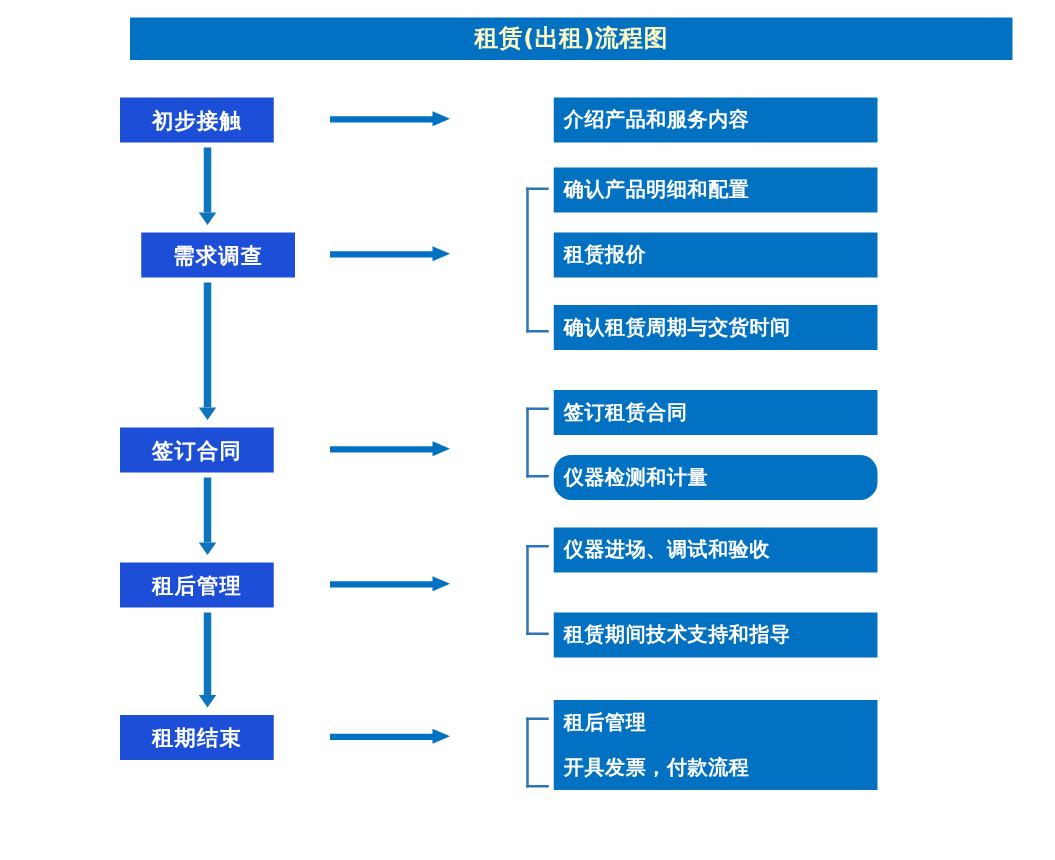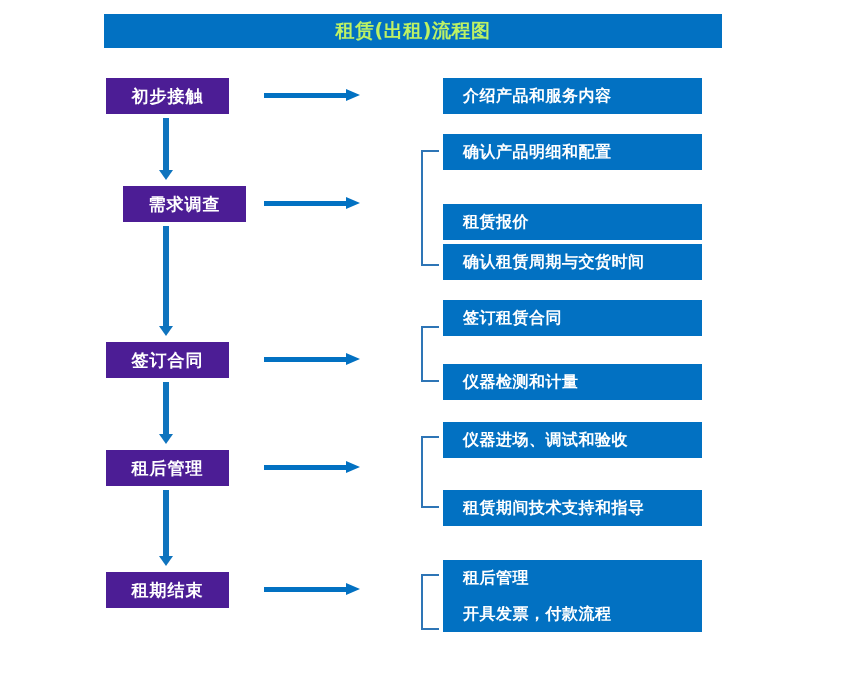--- a/index.html
+++ b/index.html
@@ -21,39 +21,39 @@
     top: 0;
     width: 844px;
     height: 688px;
   }
 
   
   .title-bar {
     position: absolute;
     left: 104px;
     top: 14px;
-    width: 618px;
+    width: 706px;
     height: 34px;
     background: #0271c2;
-    color: #bef264;
+    color: #fef9c3;
     font-size: 19px;
     font-weight: bold;
     display: flex;
     align-items: center;
     justify-content: center;
     letter-spacing: 0.5px;
   }
 
   
   .stage-box {
     position: absolute;
-    left: 106px;
+    left: 96px;
     width: 123px;
     height: 36px;
-    background: #4c1d95;
+    background: #1d4ed8;
     color: #ffffff;
     font-size: 17px;
     font-weight: bold;
     display: flex;
     align-items: center;
     justify-content: center;
     letter-spacing: 1px;
   }
 
   
@@ -61,21 +61,21 @@
     position: absolute;
     left: 443px;
     width: 259px;
     height: 36px;
     background: #0271c2;
     color: #ffffff;
     font-size: 16px;
     font-weight: bold;
     display: flex;
     align-items: center;
-    padding-left: 20px;
+    padding-left: 8px;
     box-sizing: border-box;
     letter-spacing: 0.5px;
     white-space: nowrap;
   }
 
   
   .h-arrow {
     position: absolute;
     left: 264px;
     width: 98px;
@@ -185,22 +185,22 @@
       <div class="head"></div>
   </div>
 
   <div class="bracket" style="top:150px; height:116px;"></div>
   <div class="bracket" style="top:326px; height:56px;"></div>
   <div class="bracket" style="top:436px; height:72px;"></div>
   <div class="bracket" style="top:574px; height:56px;"></div>
 
   <div class="detail-box" style="top:78px;">介绍产品和服务内容</div>
   <div class="detail-box" style="top:134px;">确认产品明细和配置</div>
-  <div class="detail-box" style="top:204px;">租赁报价</div>
+  <div class="detail-box" style="top:186px;">租赁报价</div>
   <div class="detail-box" style="top:244px;">确认租赁周期与交货时间</div>
-  <div class="detail-box" style="top:300px;">签订租赁合同</div>
-  <div class="detail-box" style="top:364px;">仪器检测和计量</div>
+  <div class="detail-box" style="top:312px;">签订租赁合同</div>
+  <div class="detail-box" style="top:364px;border-radius:14px;">仪器检测和计量</div>
   <div class="detail-box" style="top:490px;">租赁期间技术支持和指导</div>
   <div class="detail-box" style="top:422px;">仪器进场、调试和验收</div>
   <div class="detail-box" style="top:560px;">租后管理</div>
   <div class="detail-box" style="top:596px;">开具发票，付款流程</div>
 
 </div>
 
 </body></html>

